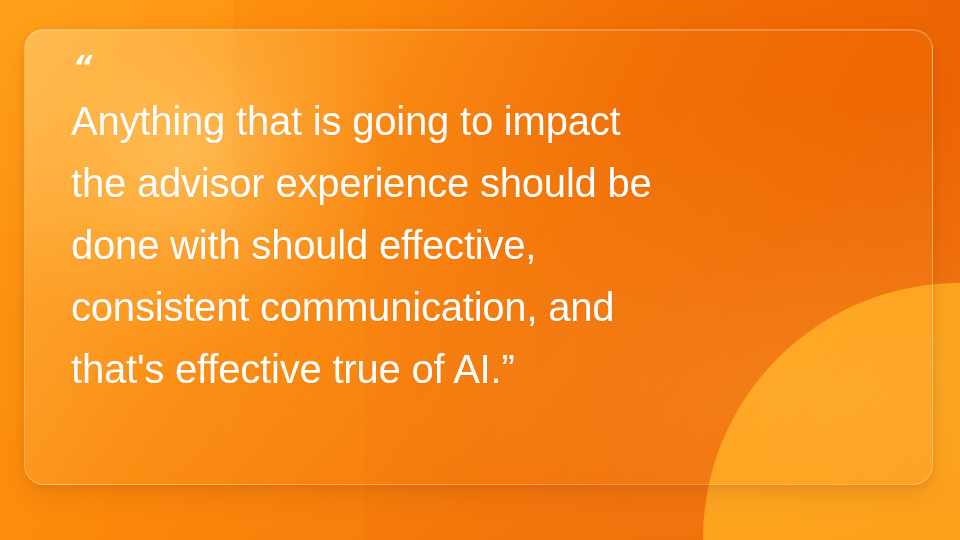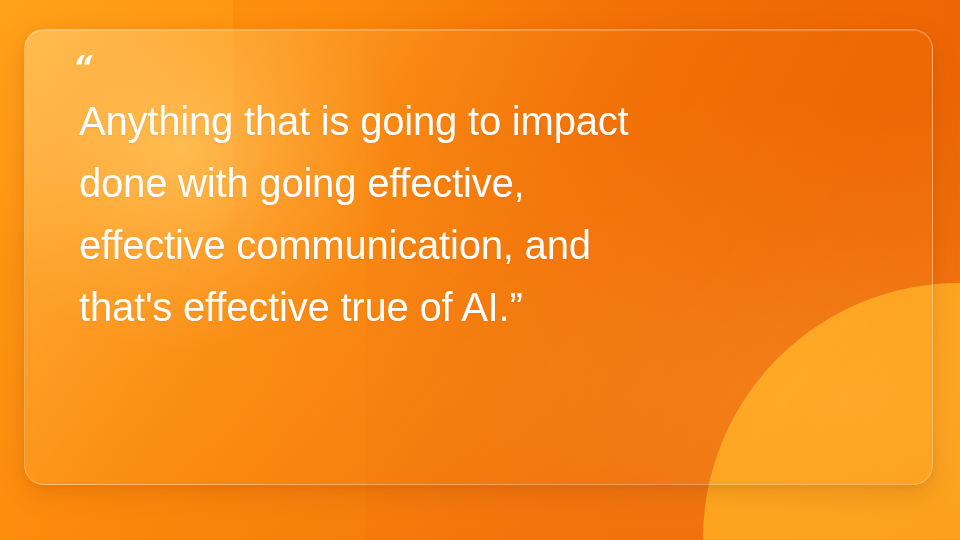--- a/index.html
+++ b/index.html
@@ -137,21 +137,21 @@
     color: #ffffff;
     letter-spacing: 1px;
     height: 26px;
     margin-left: 2px;
     -webkit-font-smoothing: antialiased;
   }
 
   
 
   .quote-text {
-    margin: 8px;
+    margin: 0;
     padding: 0;
     margin-top: 12px;
     color: #ffffff;
     font-size: 40px;
     font-weight: 500;
     line-height: 62px;
     letter-spacing: -0.2px;
     list-style: none;
     text-shadow: 0 1px 2px rgba(170,70,0,0.10);
   }
@@ -174,21 +174,22 @@
 
   <div class="card">
     <div class="card-glow"></div>
 
     <div class="card-inner">
 
       <div class="quote-mark">“</div>
 
       <blockquote class="quote-text">
         <span class="quote-line">Anything that is going to impact</span>
-        <span class="quote-line">done with going effective,</span>
-        <span class="quote-line">effective communication, and</span>
+        <span class="quote-line">the advisor experience should be</span>
+        <span class="quote-line">done with should effective,</span>
+        <span class="quote-line">consistent communication, and</span>
         <span class="quote-line">that's effective true of AI.”</span>
       </blockquote>
 
     </div>
   </div>
 
 </div>
 
 </body></html>

